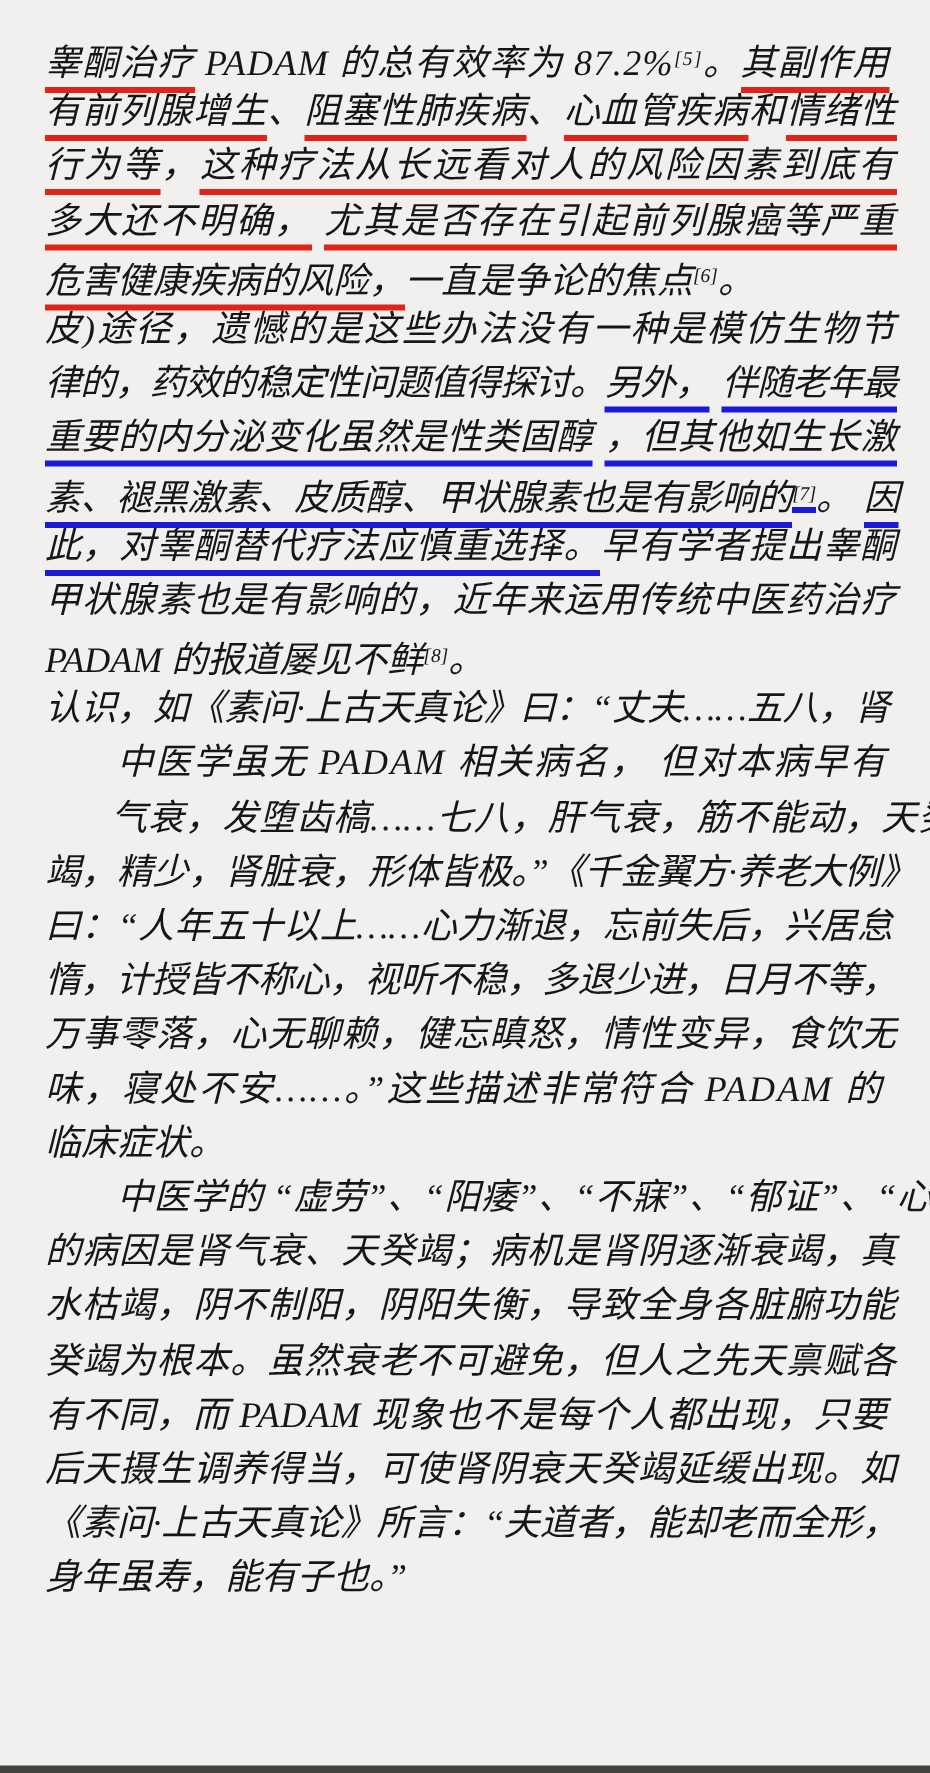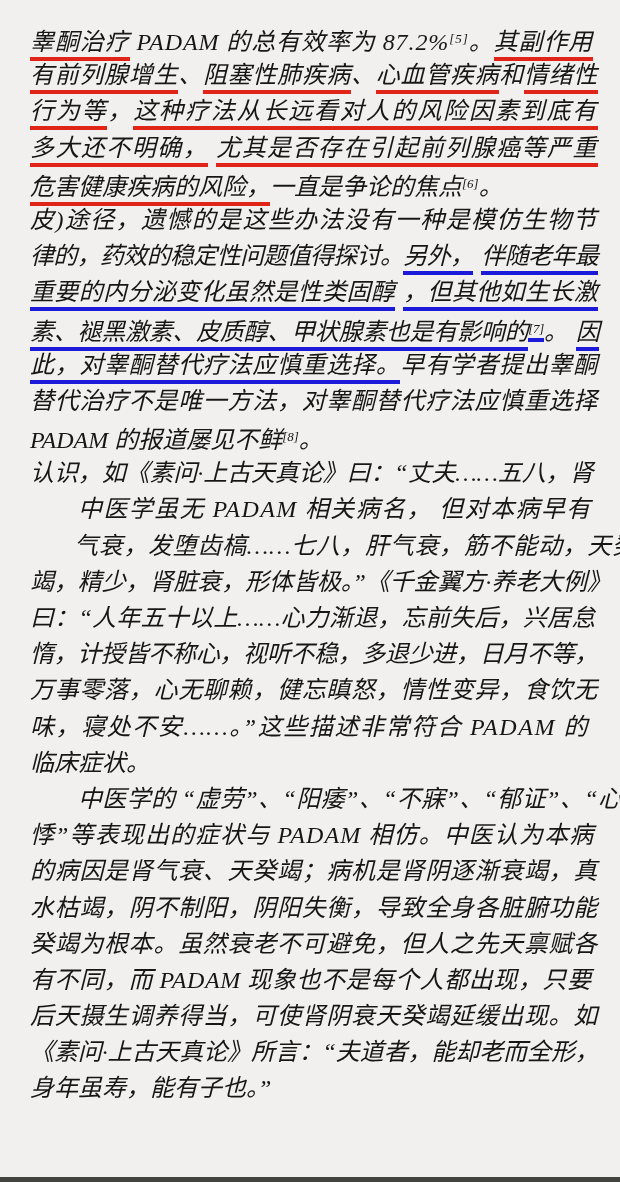--- a/index.html
+++ b/index.html
@@ -72,37 +72,36 @@
         <div class="line"><span class="wrap" style="letter-spacing: 1.81818px;"><span class="seg u-red">行为等</span><span class="seg">，</span><span class="seg u-red">这种疗法从长远看对人的风险因素到底有</span></span></div>
         <div class="line"><span class="wrap" style="letter-spacing: 1.45455px;"><span class="seg u-red gap">多大还不明确，</span><span class="seg u-red">尤其是否存在引起前列腺癌等严重</span></span></div>
         <div class="line last"><span class="wrap"><span class="seg u-red">危害健康疾病的风险，</span><span class="seg">一直是争论的焦点</span><span class="seg sup">[6]</span><span class="seg">。</span></span></div>
       </div>
       <div class="para">
         <div class="line"><span class="wrap" style="letter-spacing: 1.3913px;"><span class="seg">皮)途径，遗憾的是这些办法没有一种是模仿生物节</span></span></div>
         <div class="line"><span class="wrap" style="letter-spacing: -0.666667px;"><span class="seg">律的，药效的稳定性问题值得探讨。</span><span class="seg u-blue gap">另外，</span><span class="seg u-blue">伴随老年最</span></span></div>
         <div class="line"><span class="wrap" style="letter-spacing: 0.347826px;"><span class="seg u-blue gap">重要的内分泌变化虽然是性类固醇</span><span class="seg u-blue">，但其他如生长激</span></span></div>
         <div class="line"><span class="wrap" style="letter-spacing: -0.275841px;"><span class="seg u-blue">素、褪黑激素、皮质醇、甲状腺素也是有影响的</span><span class="seg u-blue sup">[7]</span><span class="seg gap">。</span><span class="seg u-blue">因</span></span></div>
         <div class="line"><span class="wrap" style="letter-spacing: 0.695652px;"><span class="seg u-blue">此，对睾酮替代疗法应慎重选择。</span><span class="seg">早有学者提出睾酮</span></span></div>
-        <div class="line"><span class="wrap" style="letter-spacing: 0.695652px;"><span class="seg">替代治疗不是唯一方法，对睾酮替代疗法应慎重选择</span></span></div>
+        <div class="line"><span class="wrap" style="letter-spacing: 0.695652px;"><span class="seg">甲状腺素也是有影响的，近年来运用传统中医药治疗</span></span></div>
         <div class="line last"><span class="wrap"><span class="seg">PADAM 的报道屡见不鲜</span><span class="seg sup">[8]</span><span class="seg">。</span></span></div>
       </div>
       <div class="para">
         <div class="line"><span class="wrap" style="letter-spacing: -0.10625px;"><span class="seg">认识，如《素问·上古天真论》曰：“丈夫……五八，肾</span></span></div>
         <div class="line indent"><span class="wrap" style="letter-spacing: 1.39648px;"><span class="seg">中医学虽无 PADAM 相关病名， 但对本病早有</span></span></div>
         <div class="line"><span class="wrap" style="letter-spacing: 0.695652px; margin-left: 44px;"><span class="seg">气衰，发堕齿槁……七八，肝气衰，筋不能动，天癸</span></span></div>
         <div class="line"><span class="wrap" style="letter-spacing: -0.102163px;"><span class="seg">竭，精少，肾脏衰，形体皆极。”《千金翼方·养老大例》</span></span></div>
         <div class="line"><span class="wrap" style="letter-spacing: 0.222656px;"><span class="seg">曰：“人年五十以上……心力渐退，忘前失后，兴居怠</span></span></div>
         <div class="line"><span class="wrap" style="letter-spacing: -0.333333px;"><span class="seg">惰，计授皆不称心，视听不稳，多退少进，日月不等，</span></span></div>
         <div class="line"><span class="wrap" style="letter-spacing: 0.695652px;"><span class="seg">万事零落，心无聊赖，健忘瞋怒，情性变异，食饮无</span></span></div>
         <div class="line"><span class="wrap" style="letter-spacing: 1.57151px;"><span class="seg">味，寝处不安……。”这些描述非常符合 PADAM 的</span></span></div>
         <div class="line last"><span class="wrap"><span class="seg">临床症状。</span></span></div>
       </div>
       <div class="para">
         <div class="line indent"><span class="wrap" style="letter-spacing: 0.375px;"><span class="seg">中医学的 “虚劳”、“阳痿”、“不寐”、“郁证”、“心</span></span></div>
-        <div class="line"><span class="wrap" style="letter-spacing: 1.10998px;"><span class="seg">悸”等表现出的症状与 PADAM 相仿。中医认为本病</span></span></div>
         <div class="line"><span class="wrap" style="letter-spacing: 0.695652px;"><span class="seg">的病因是肾气衰、天癸竭；病机是肾阴逐渐衰竭，真</span></span></div>
         <div class="line"><span class="wrap" style="letter-spacing: 0.695652px;"><span class="seg">水枯竭，阴不制阳，阴阳失衡，导致全身各脏腑功能</span></span></div>
         <div class="line"><span class="wrap" style="letter-spacing: 0.695652px;"><span class="seg">癸竭为根本。虽然衰老不可避免，但人之先天禀赋各</span></span></div>
         <div class="line"><span class="wrap" style="letter-spacing: 0.596755px;"><span class="seg">有不同，而 PADAM 现象也不是每个人都出现，只要</span></span></div>
         <div class="line"><span class="wrap" style="letter-spacing: 0.695652px;"><span class="seg">后天摄生调养得当，可使肾阴衰天癸竭延缓出现。如</span></span></div>
         <div class="line"><span class="wrap" style="letter-spacing: -0.10625px;"><span class="seg">《素问·上古天真论》所言：“夫道者，能却老而全形，</span></span></div>
         <div class="line last"><span class="wrap"><span class="seg">身年虽寿，能有子也。”</span></span></div>
       </div>
     </div>
 </div>

